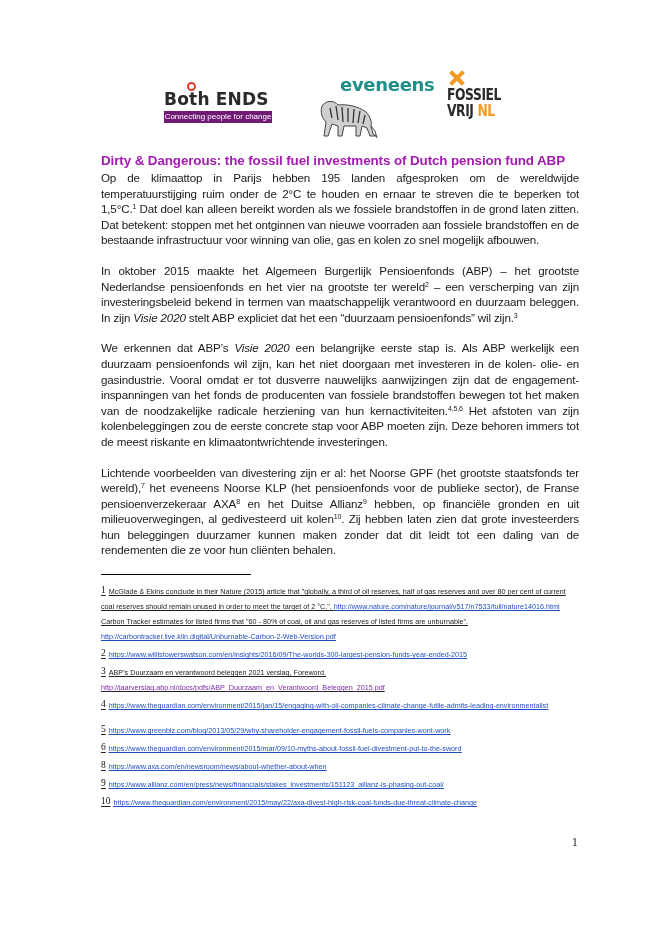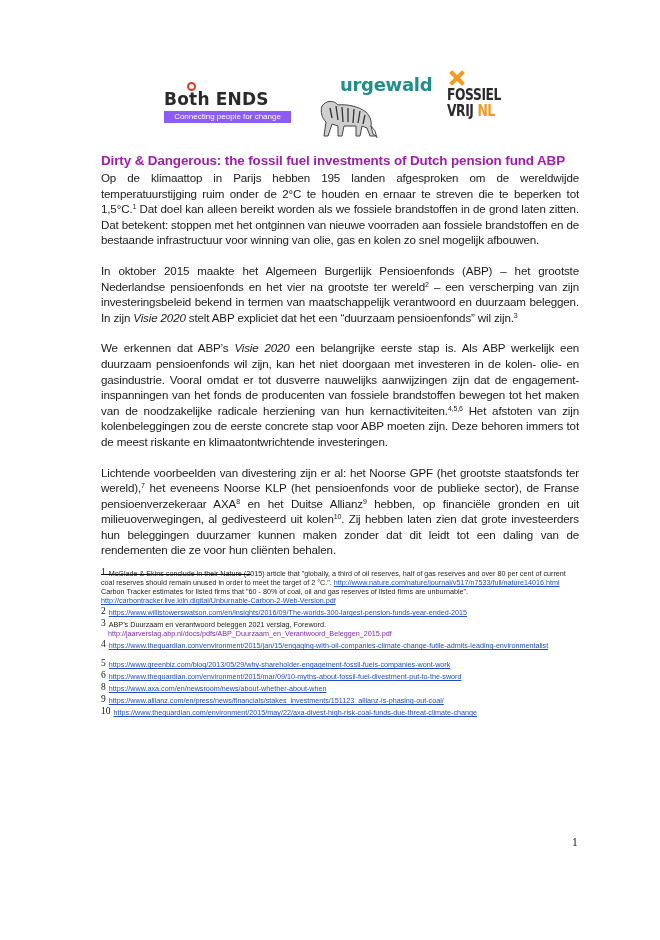--- a/index.html
+++ b/index.html
@@ -4,21 +4,21 @@
   <style>
     html, body { margin: 0; padding: 0; background: #ffffff; }
     body { width: 660px; height: 940px; position: relative; overflow: hidden; font-family: "Liberation Sans", sans-serif; color: #111; }
     .page { position: absolute; left: 0; top: 0; width: 660px; height: 940px; background: #fff; }
 
     
     .logos { position: absolute; top: 62px; left: 150px; width: 380px; height: 80px; }
     .logo-bothends { position: absolute; left: 14px; top: 20px; width: 110px; height: 48px; }
     .be-ring { position: absolute; left: 23px; top: 0px; width: 9px; height: 9px; border-radius: 50%; border: 2px solid #e53a2a; box-sizing: border-box; }
     .be-name { position: absolute; left: 0; top: 7px; font-family: "DejaVu Sans", sans-serif; font-weight: bold; font-size: 17px; letter-spacing: 0.2px; color: #2a2a2a; white-space: nowrap; }
-    .be-tag { position: absolute; left: 0; top: 29px; width: 127px; height: 12px; background: #8b5cf6; color: #fff; font-size: 8px; line-height: 12px; text-align: center; white-space: nowrap; }
+    .be-tag { position: absolute; left: 0; top: 29px; width: 108px; height: 12px; background: #701a75; color: #fff; font-size: 8px; line-height: 12px; text-align: center; white-space: nowrap; }
 
     .logo-urgewald { position: absolute; left: 168px; top: 8px; width: 100px; height: 70px; }
     .ug-name { position: absolute; left: 22px; top: 4px; font-family: "DejaVu Sans", sans-serif; font-weight: bold; font-size: 18px; color: #1f8f8a; white-space: nowrap; letter-spacing: -0.3px; }
     .ug-tiger { position: absolute; left: 0; top: 26px; width: 60px; height: 44px; }
 
     .logo-fossielvrij { position: absolute; left: 297px; top: 8px; width: 70px; height: 70px; text-align: center; }
     .fv-x { position: absolute; left: 2px; top: 0; width: 16px; height: 16px; }
     .fv-line { position: absolute; left: 0; font-family: "DejaVu Sans", sans-serif; font-weight: bold; font-size: 15px; line-height: 16px; color: #2a2a2a; letter-spacing: -0.5px; white-space: nowrap; transform: scaleX(0.82); transform-origin: left; }
     .fv-line1 { top: 17px; }
     .fv-line2 { top: 33px; }
@@ -27,43 +27,43 @@
     
     .content { position: absolute; left: 101px; top: 152px; width: 478px; }
     .title { font-family: "Liberation Sans", sans-serif; font-weight: bold; font-size: 13.4px; margin: 0; line-height: 18px; white-space: nowrap; color: #a21caf; letter-spacing: -0.1px; }
     .section-heading { font-weight: bold; font-size: 12.5px; margin: 17px 0 0 0; line-height: 16px; color: #111; }
     p.body { margin: 0 0 15px 0; font-size: 11.6px; line-height: 15.6px; text-align: justify; color: #1a1a1a; letter-spacing: -0.15px; }
     p.body sup { font-size: 7px; line-height: 0; vertical-align: 4px; }
     p.body.first { margin-top: 0; }
 
     
     .fn-sep { position: absolute; left: 101px; top: 574px; width: 150px; height: 1px; background: #000; }
-    .footnotes { position: absolute; left: 101px; top: 568px; width: 470px; font-size: 7.2px; line-height: 9px; color: #222; }
+    .footnotes { position: absolute; left: 101px; top: 583px; width: 470px; font-size: 7.2px; line-height: 15px; color: #222; text-decoration: underline; }
     .fn { margin: 0 0 2px 0; }
     .fn-num { font-family: "Liberation Serif", serif; font-size: 9.5px; margin-right: 3px; color: #111; vertical-align: 1px; }
     .fn a { color: #1f4fbf; text-decoration: underline; }
-    .fn a.visited { color: #7a2aa8; text-decoration: none; margin-left: 7px; }
+    .fn a.visited { color: #7a2aa8; text-decoration: none; }
     .fn.gap { margin-top: 9px; }
 
     .page-number { position: absolute; left: 572px; top: 836px; font-family: "Liberation Serif", serif; font-size: 11.5px; color: #111; }
   </style>
 </head>
 <body>
 
 <div class="page">
 
   <div class="logos">
     <div class="logo-bothends">
       <div class="be-ring"></div>
       <div class="be-name">B<span style="color:#2a2a2a">o</span>th ENDS</div>
       <div class="be-tag">Connecting people for change</div>
     </div>
 
     <div class="logo-urgewald">
-      <div class="ug-name">urgewald</div>
+      <div class="ug-name">eveneens</div>
       <svg class="ug-tiger" viewBox="0 0 60 44">
         <path d="M4 10 C8 4,16 4,20 9 C28 8,40 10,48 16 C52 20,54 26,53 30 L55 38 L58 40 L52 40 L49 32 L44 30 L42 40 L38 40 L38 30 L26 30 L24 40 L20 40 L20 30 L14 28 L10 40 L6 40 L8 26 C4 22,2 16,4 10 Z" fill="#cfcfcf" stroke="#444" stroke-width="1"></path>
         <path d="M12 12 L14 22 M18 10 L20 24 M24 11 L25 26 M30 12 L30 26 M36 13 L35 27 M42 15 L40 27 M47 19 L45 28" stroke="#333" stroke-width="1.3" fill="none"></path>
         <path d="M53 30 Q58 34 59 42" stroke="#444" stroke-width="1" fill="none"></path>
       </svg>
     </div>
 
     <div class="logo-fossielvrij">
       <svg class="fv-x" viewBox="0 0 16 16">
         <path d="M3 3 L13 13 M13 3 L3 13" stroke="#f39a21" stroke-width="4" stroke-linecap="square"></path>

